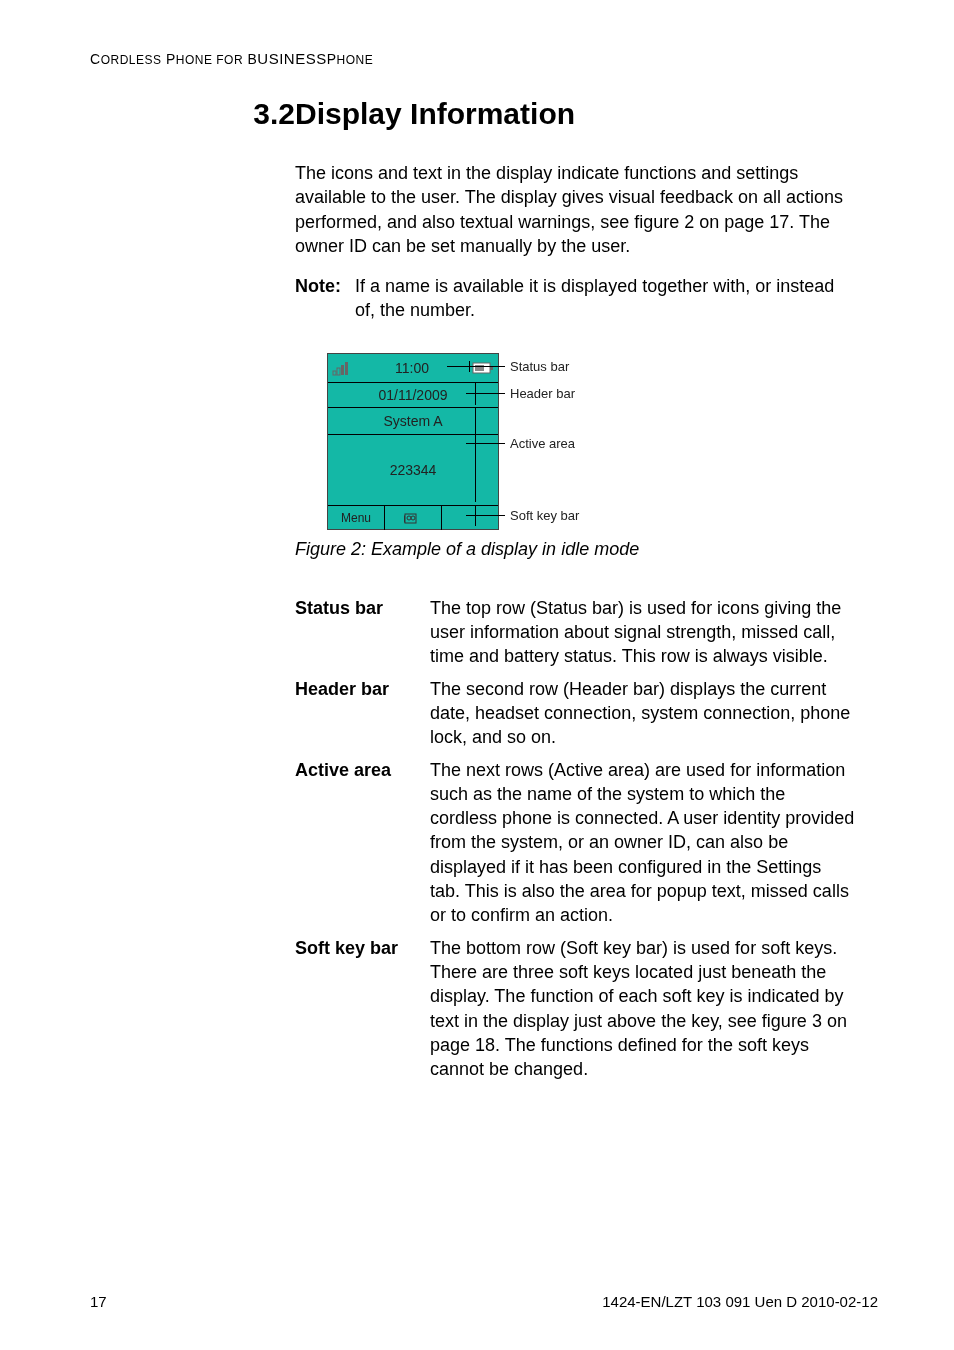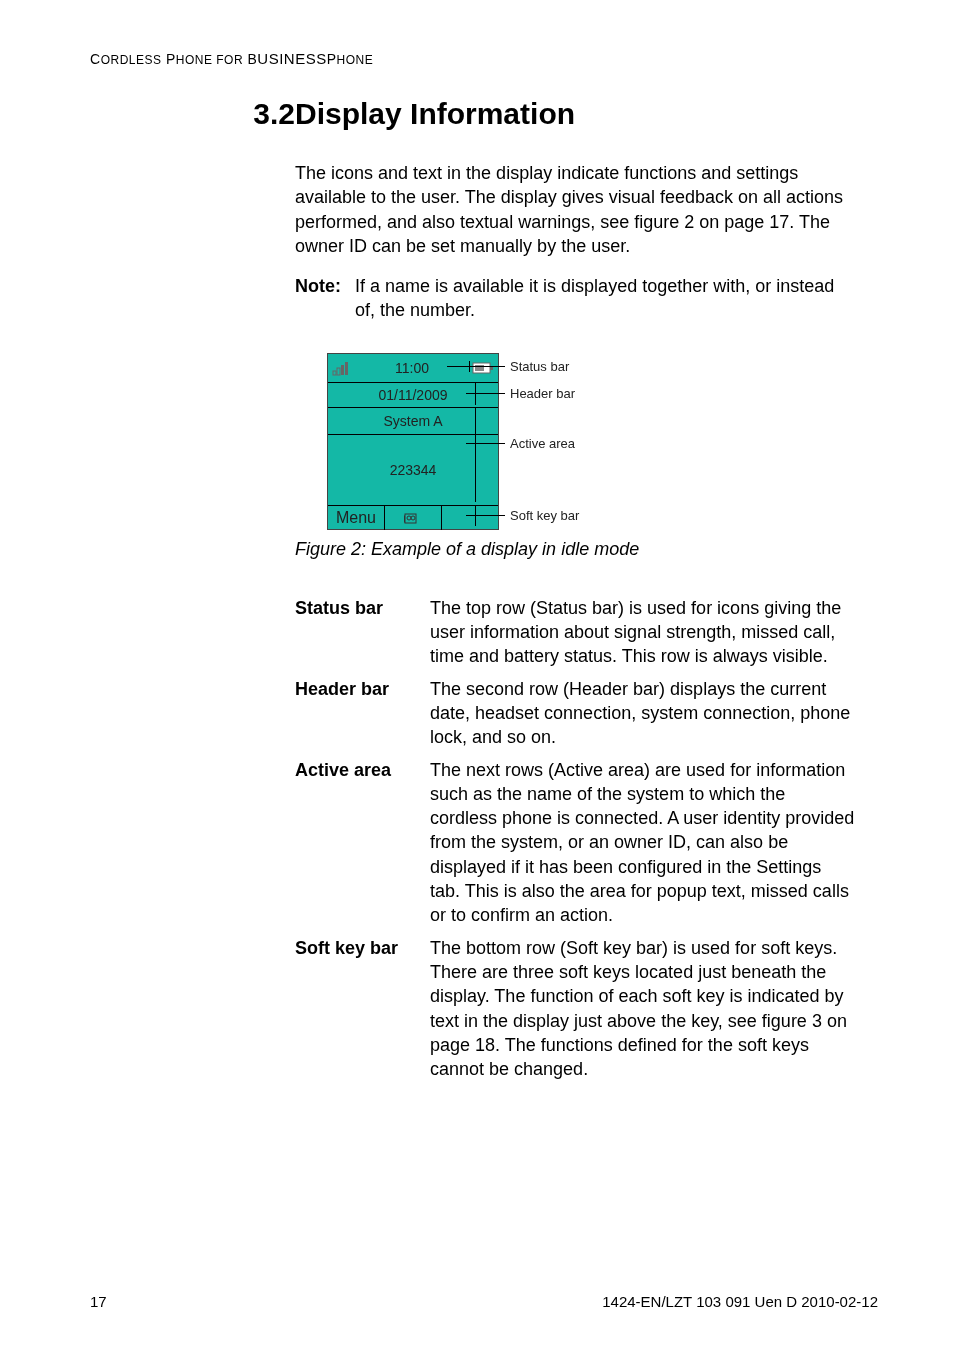--- a/index.html
+++ b/index.html
@@ -100,21 +100,21 @@
     border-bottom: 1px solid #000; font-size: 14px; color: #222;
   }
   .active-mid {
     height: 70px; display: flex; align-items: center; justify-content: center;
     font-size: 14px; color: #222;
   }
   .softkeys {
     height: 24px; display: flex; border-top: 1px solid #000;
   }
   .sk {
-    flex: 1; border-right: 1px solid #000; font-size: 16px;
+    flex: 1; border-right: 1px solid #000; font-size: 12px;
     display: flex; align-items: center; justify-content: center; color: #222;
   }
   .sk:last-child { border-right: none; }
   .sk-icon { width: 18px; height: 12px; }
 
   .label {
     position: absolute;
     font-size: 13px;
     color: #222;
   }

